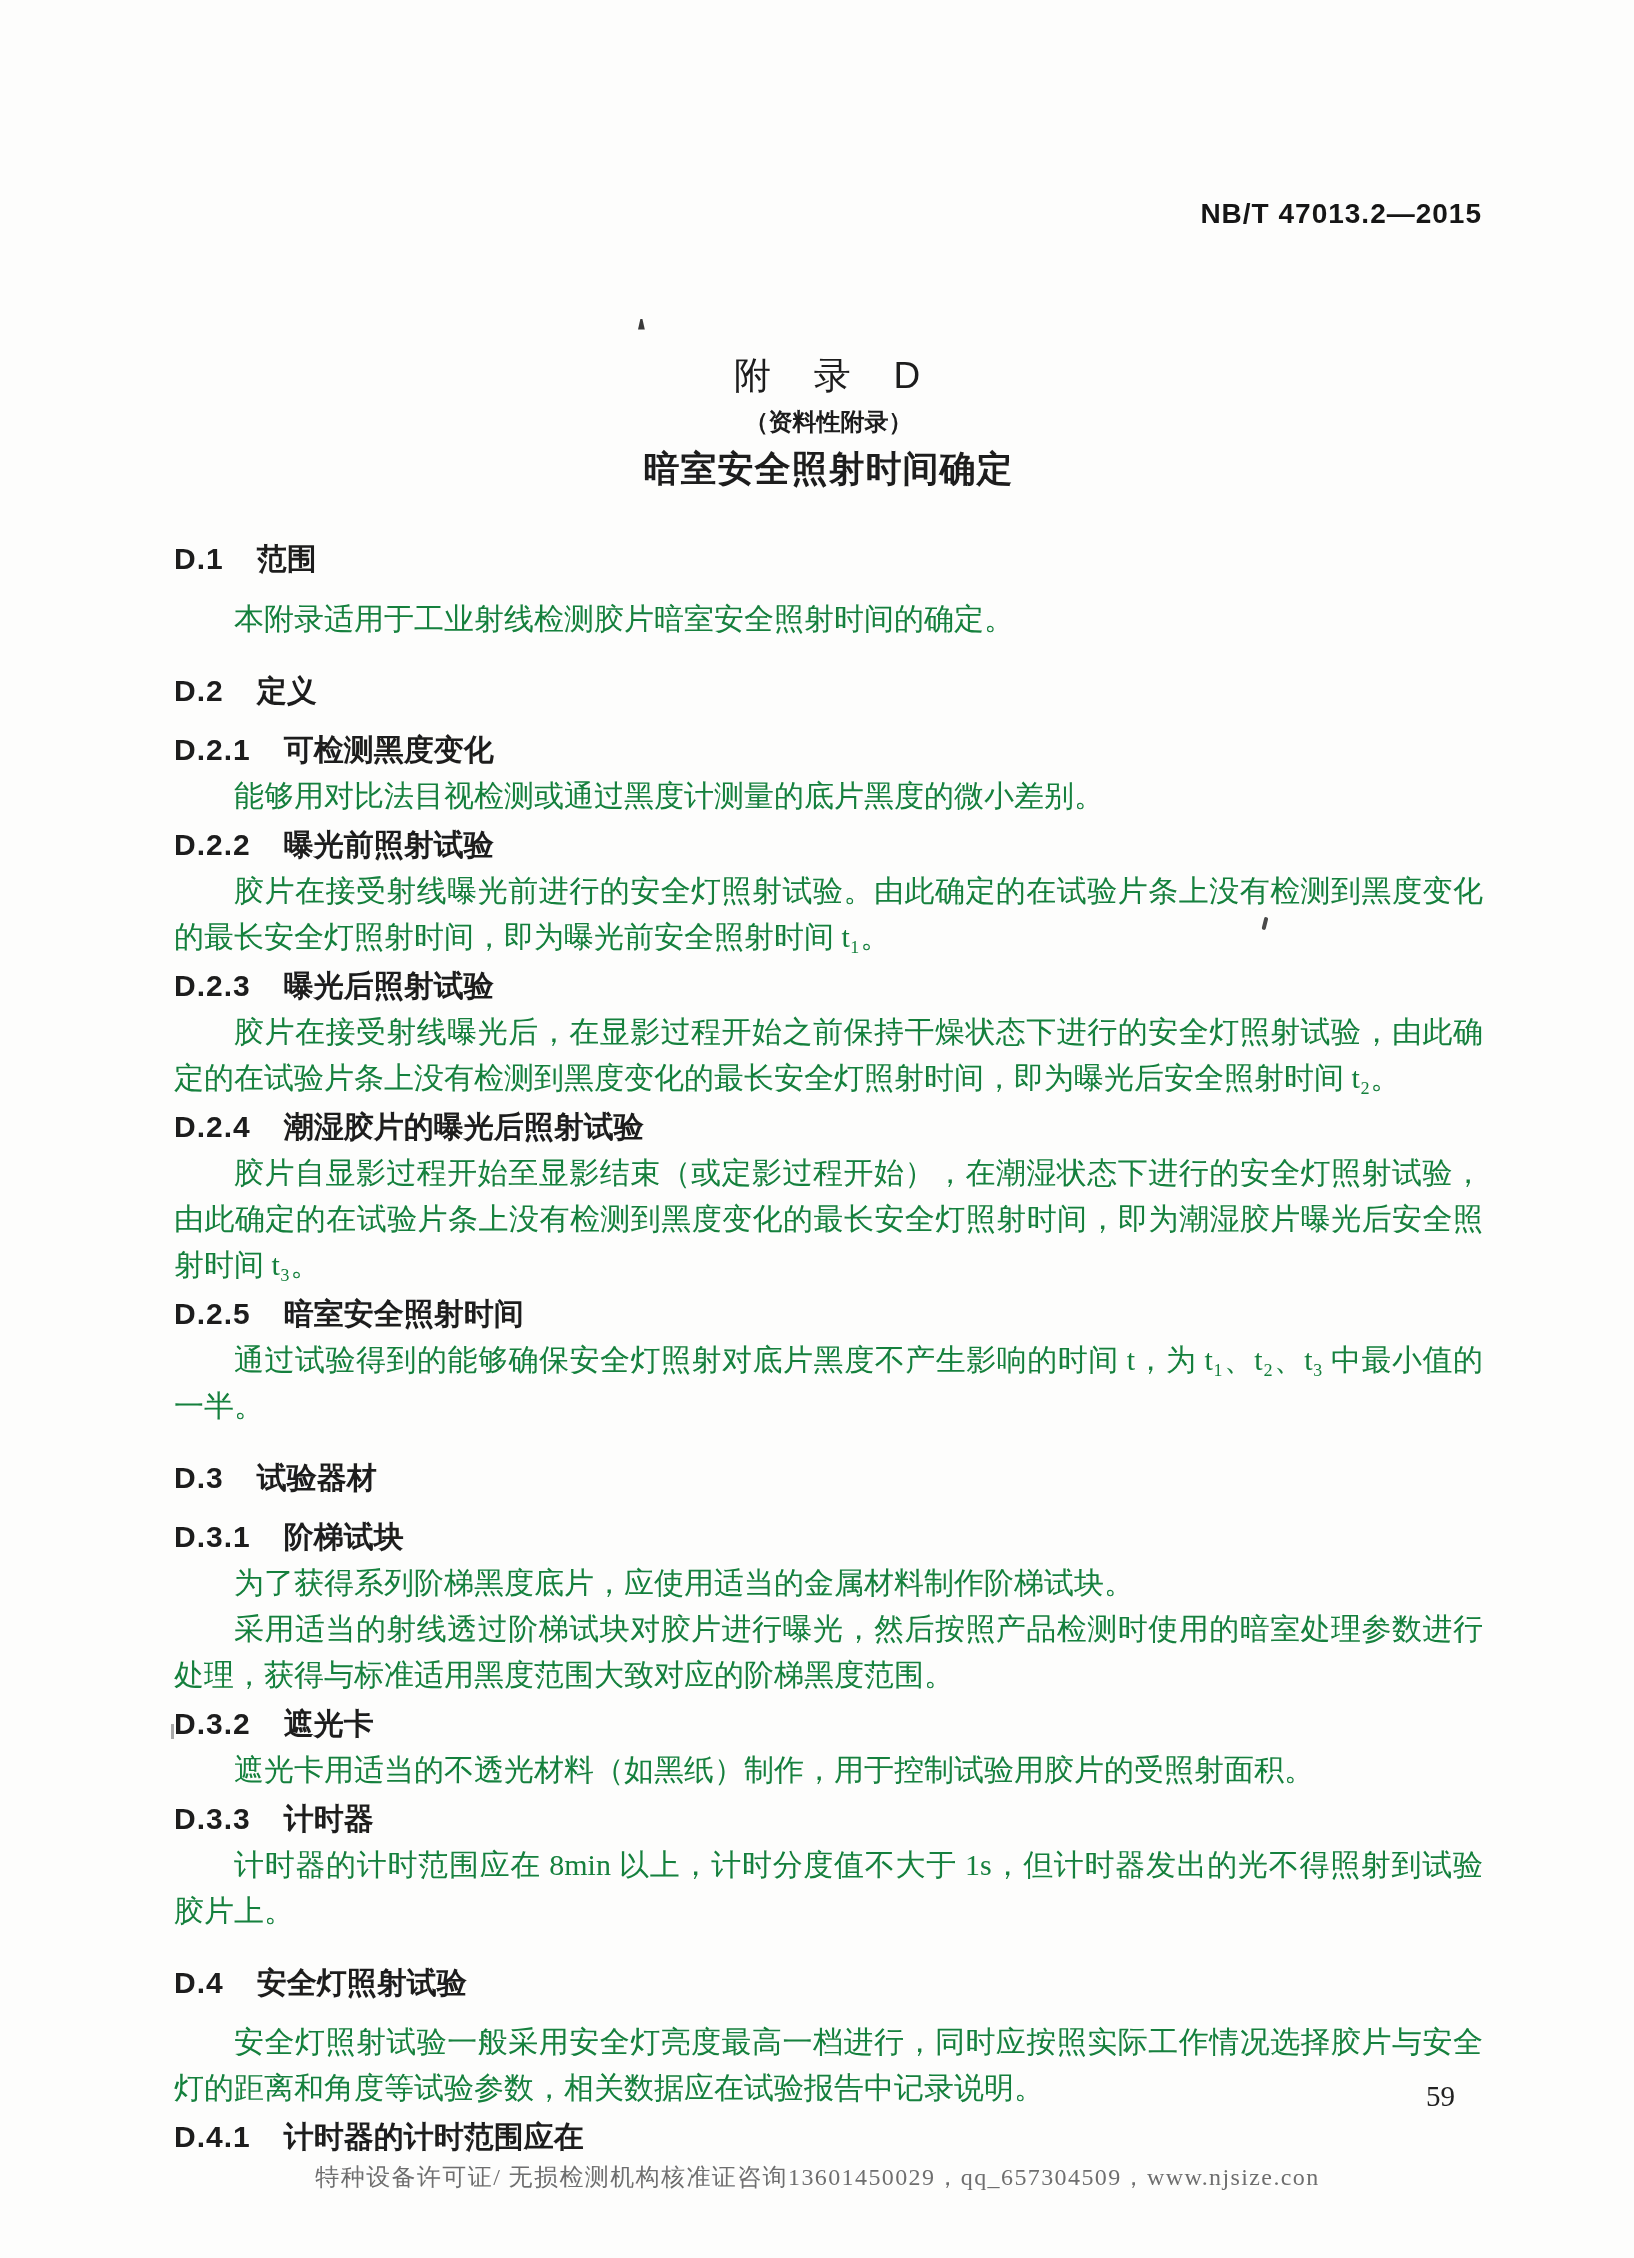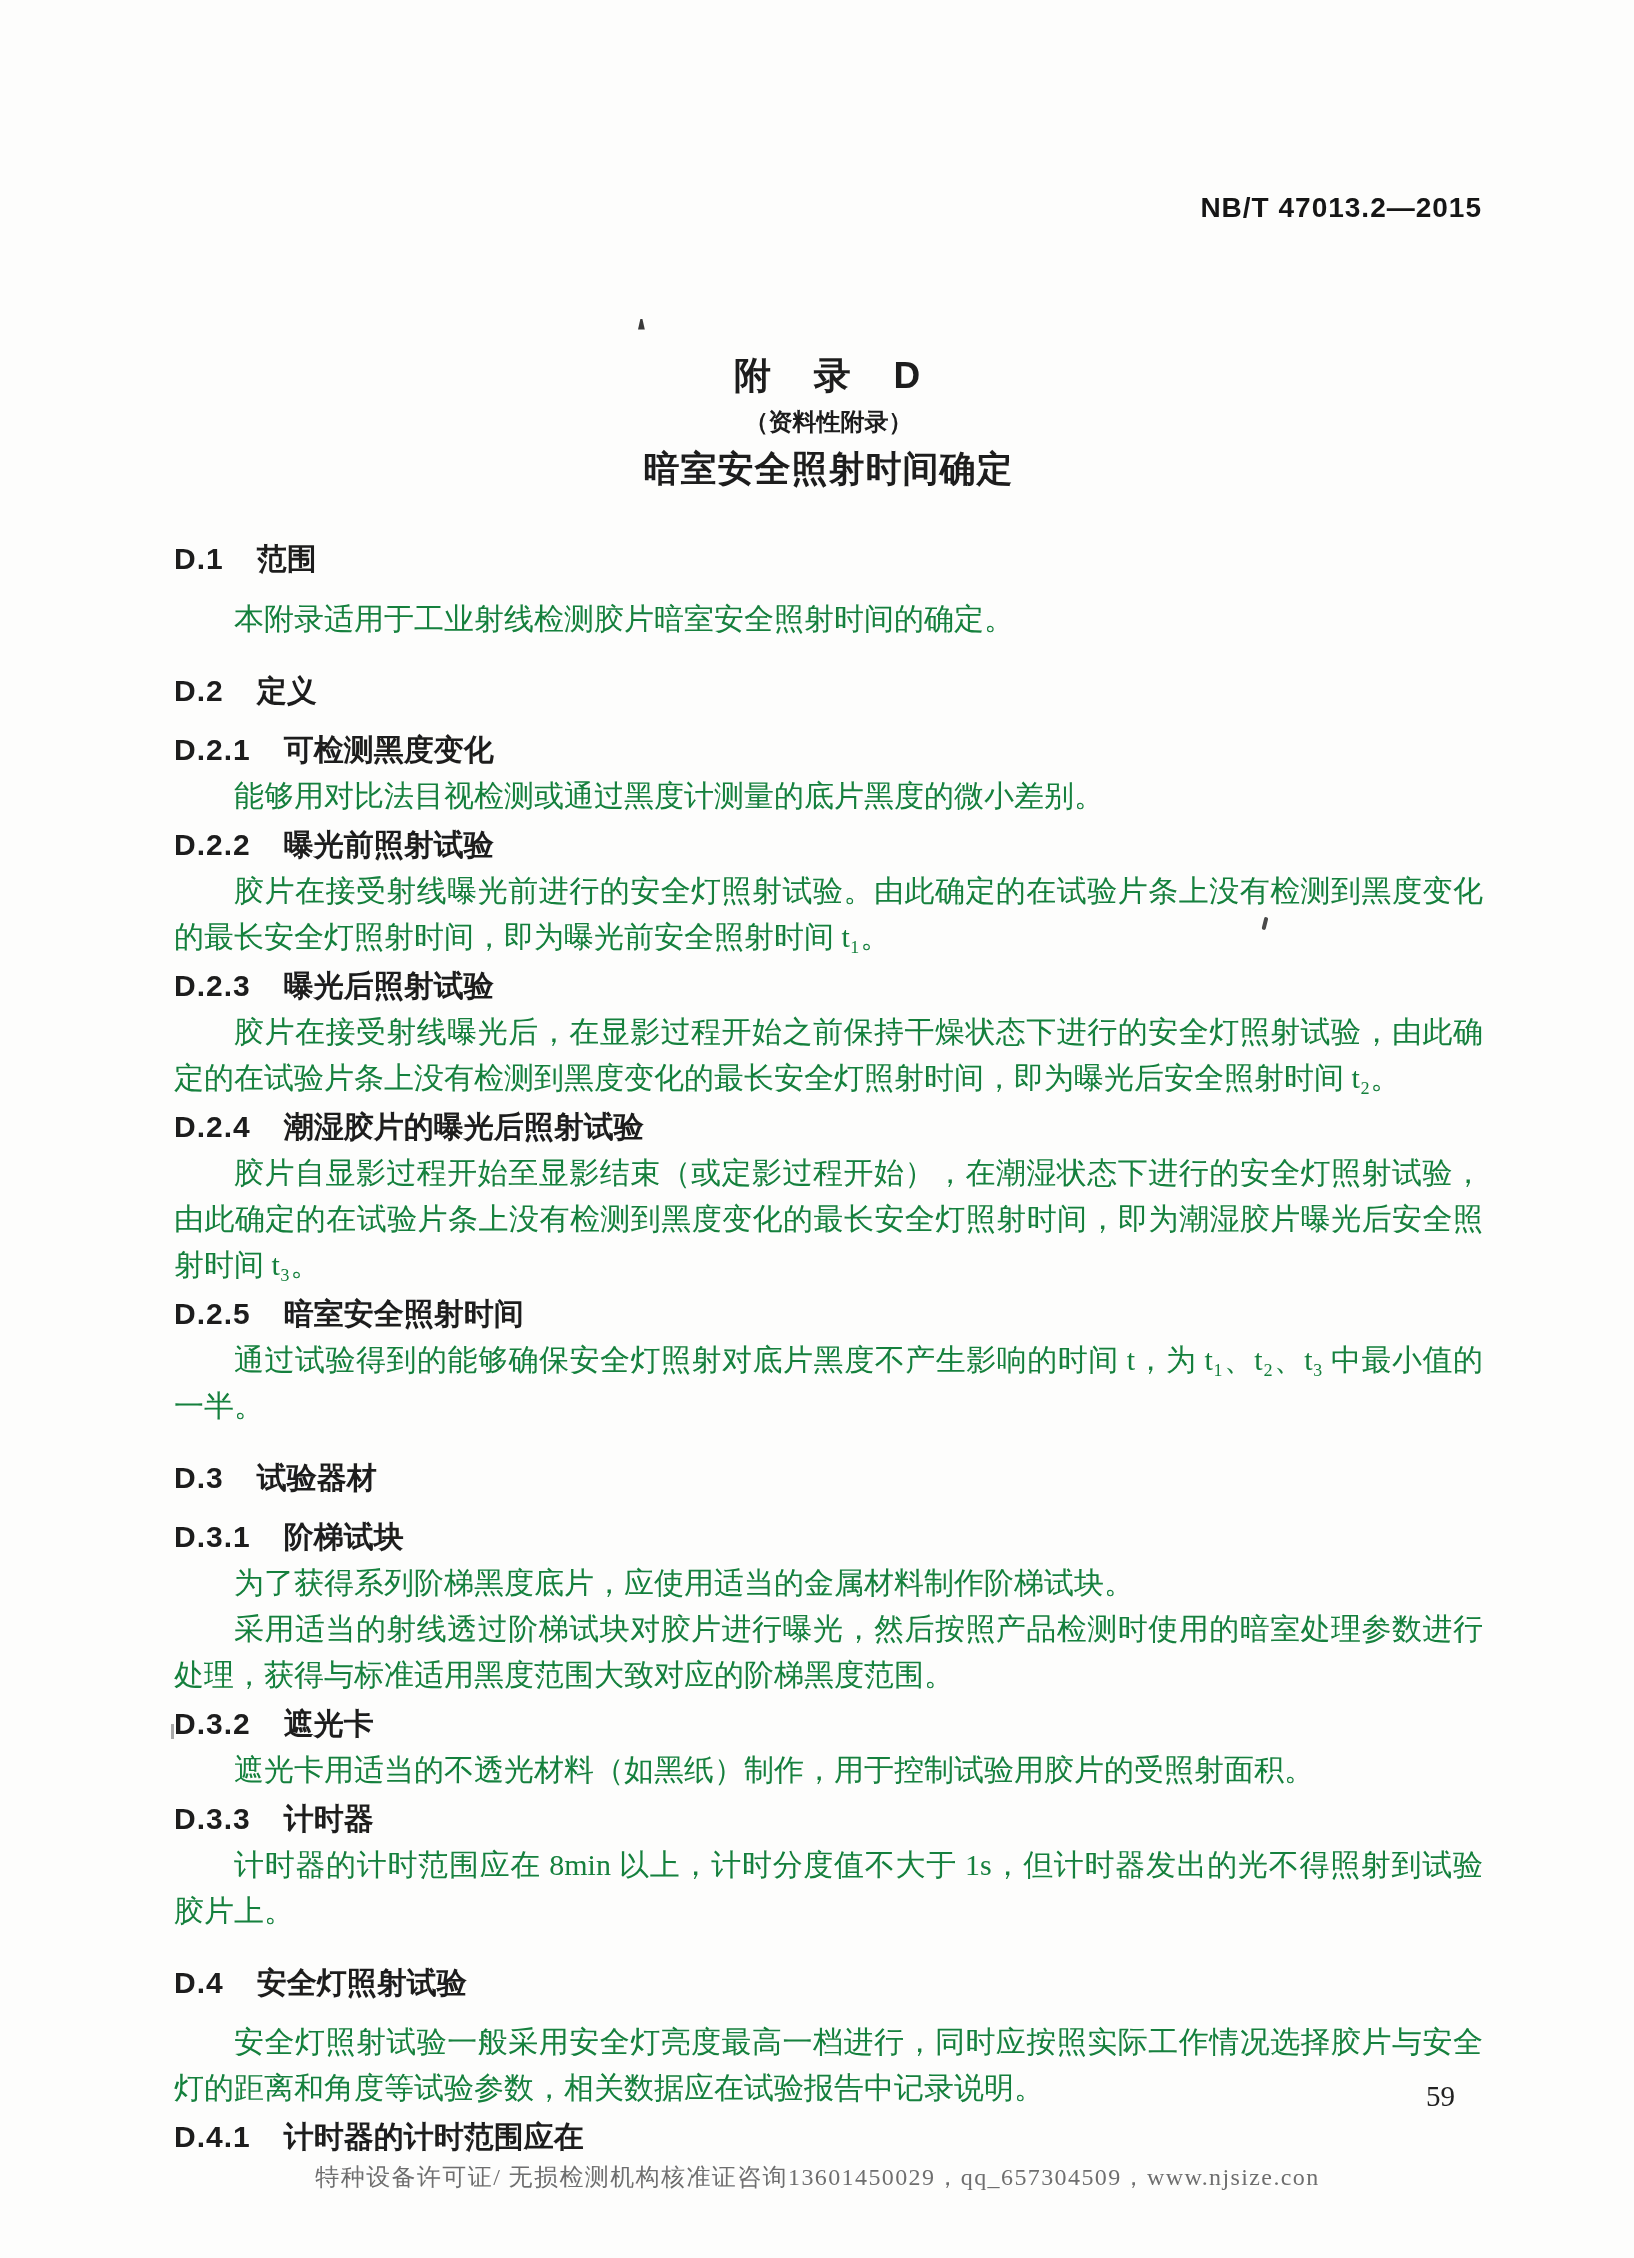--- a/index.html
+++ b/index.html
@@ -6,32 +6,32 @@
   .page {
     position:relative;
     width:1635px; height:2258px;
     margin:0 auto;
     background:#fdfdfc;
     color:#1d1d1d;
     font-family:"Liberation Serif", serif;
     overflow:hidden;
   }
   .header-right {
-    position:absolute; top:192px; right:153px;
+    position:absolute; top:198px; right:153px;
     font-family:"Liberation Sans", sans-serif;
     font-weight:700; font-size:28px; letter-spacing:1px;
     color:#161616;
   }
   .content {
     position:absolute; left:174px; top:353px; width:1309px;
   }
   .doc-title { text-align:center; margin-bottom:44px; }
   .doc-title .l1 {
     font-family:"Liberation Sans", sans-serif;
-    font-weight:700; font-size:37px; line-height:46px; letter-spacing:2.9px;
+    font-weight:400; font-size:37px; line-height:46px; letter-spacing:2.9px;
   }
   .doc-title .l2 {
     font-family:"Liberation Sans", sans-serif;
     font-weight:700; font-size:24px; line-height:46px;
   }
   .doc-title .l3 {
     font-family:"Liberation Sans", sans-serif;
     font-weight:700; font-size:36px; line-height:47px; letter-spacing:1px;
   }
   .h1 {

